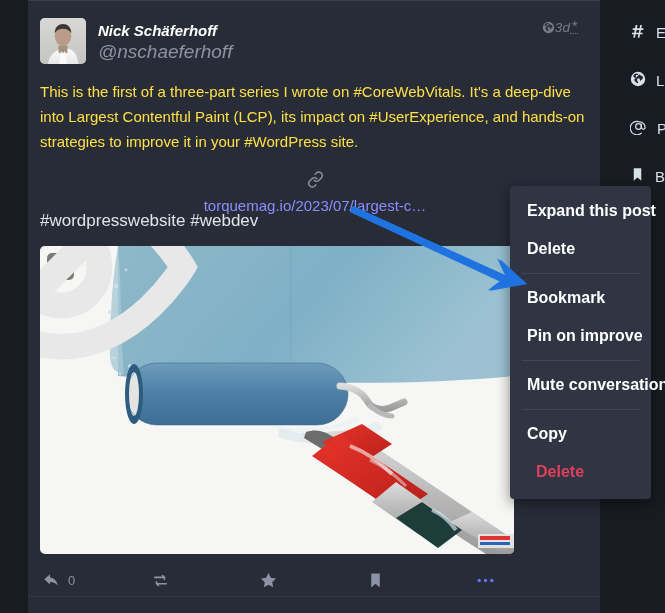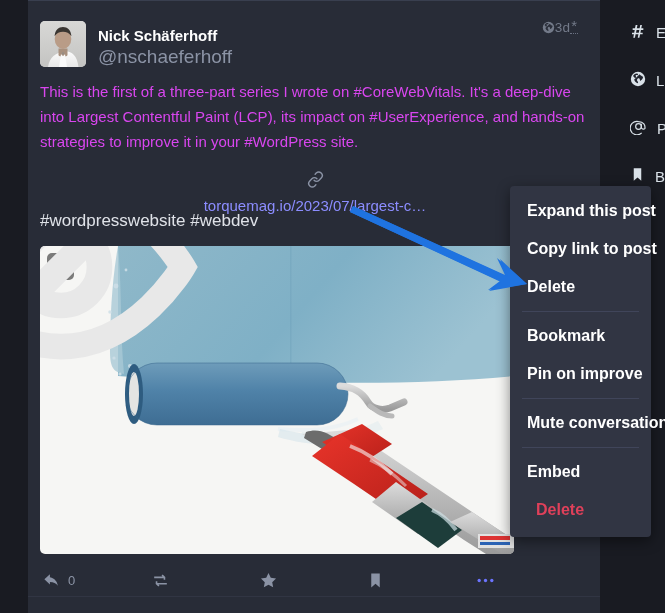--- a/index.html
+++ b/index.html
@@ -25,23 +25,24 @@
   }
   .status {
     position: relative;
     padding: 14px 10px 0 12px;
     height: 100%;
   }
 
   
   .status-head {
     display: flex;
-    align-items: flex-end;
+    align-items: center;
     position: relative;
     height: 52px;
+    font-style: italic;
   }
   .avatar {
     width: 46px; height: 46px;
     border-radius: 5px;
     flex: 0 0 46px;
     overflow: hidden;
     background: #cfcfcf;
     position: relative;
   }
   .avatar svg { display: block; width: 46px; height: 46px; }
@@ -77,21 +78,21 @@
     color: #737a89;
     font-size: 15px;
     line-height: 10px;
     border-bottom: 1px dotted #6a7182;
     padding: 0 1px 2px 1px;
   }
 
   
   .status-body {
     margin-top: 12px;
-    color: #d946ef;
+    color: #fde047;
     font-size: 15px;
     line-height: 25px;
     max-width: 545px;
   }
 
   .link-preview-line {
     display: flex;
     align-items: center;
     gap: 9px;
     margin-top: 17px;
@@ -442,32 +443,31 @@
       <span class="side-label">Li</span>
     </div>
     <div class="side-item" style="height:44px">
       <span class="side-label">Pr</span>
     </div>
   </div>
 
   <div class="dropdown">
 
     <div class="menu-item">Expand this post</div>
-    <div class="menu-item">Copy link to post</div>
     <div class="menu-item">Delete</div>
     <div class="menu-sep"></div>
 
     <div class="menu-item">Bookmark</div>
     <div class="menu-item">Pin on improve</div>
     <div class="menu-sep"></div>
 
     <div class="menu-item">Mute conversation</div>
     <div class="menu-sep"></div>
 
-    <div class="menu-item">Embed</div>
+    <div class="menu-item">Copy</div>
     <div class="menu-item danger">Delete</div>
   </div>
 
   <svg class="arrow-layer" viewBox="0 0 665 613">
     <path d="M353 206 L505 275 L497 258 L527 284 L488 290 L500 281 L350 212 Z" fill="#1f73e0"></path>
     <path d="M353 206 L508 277 L500 259 L527 284 L489 291 L501 282 L350 212 Z" fill="#1f73e0"></path>
   </svg>
 
 </div>
 

